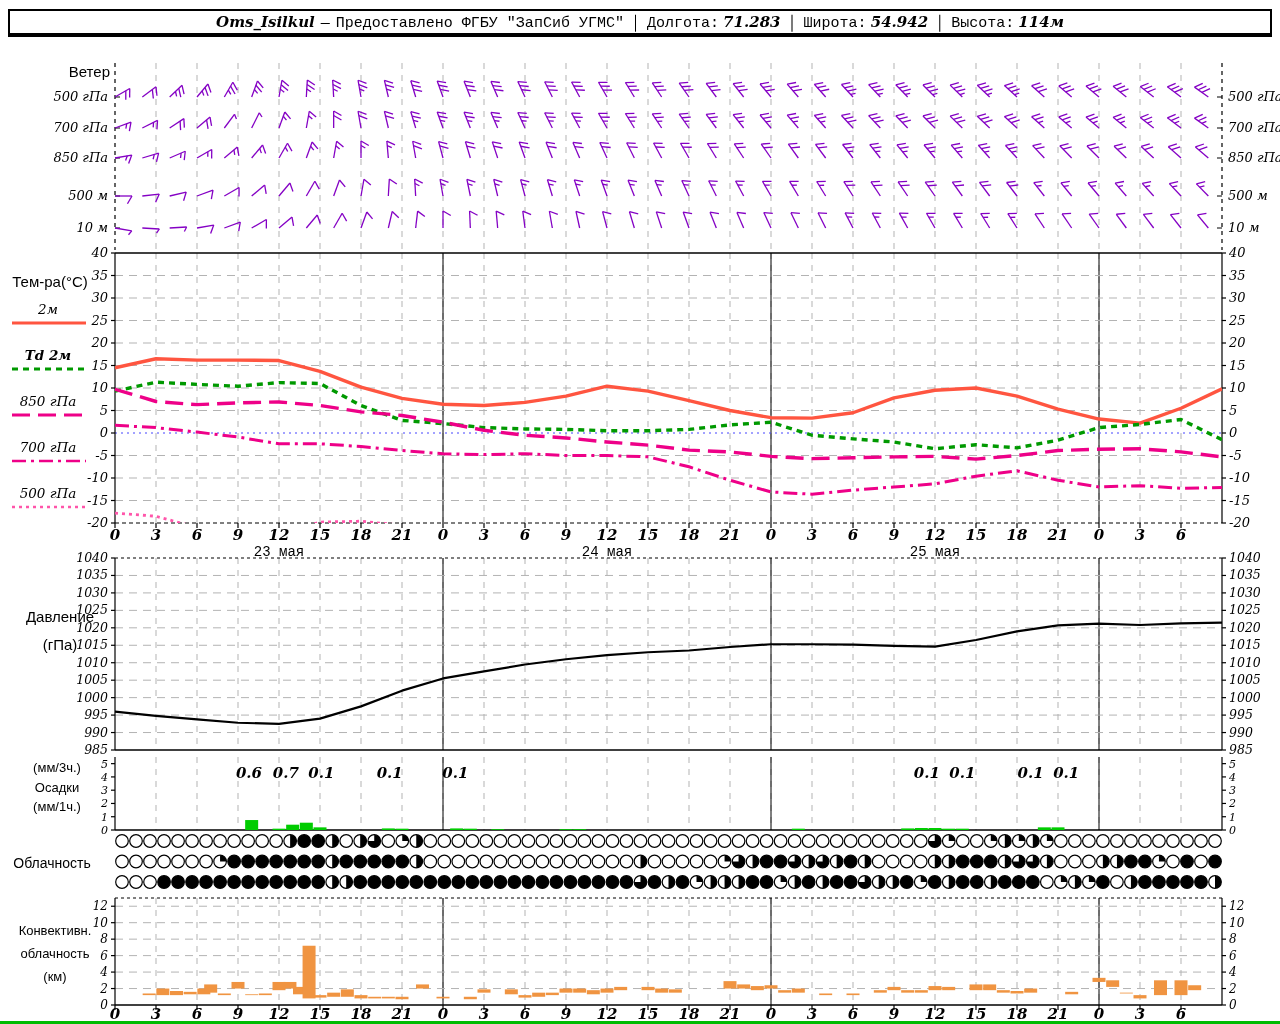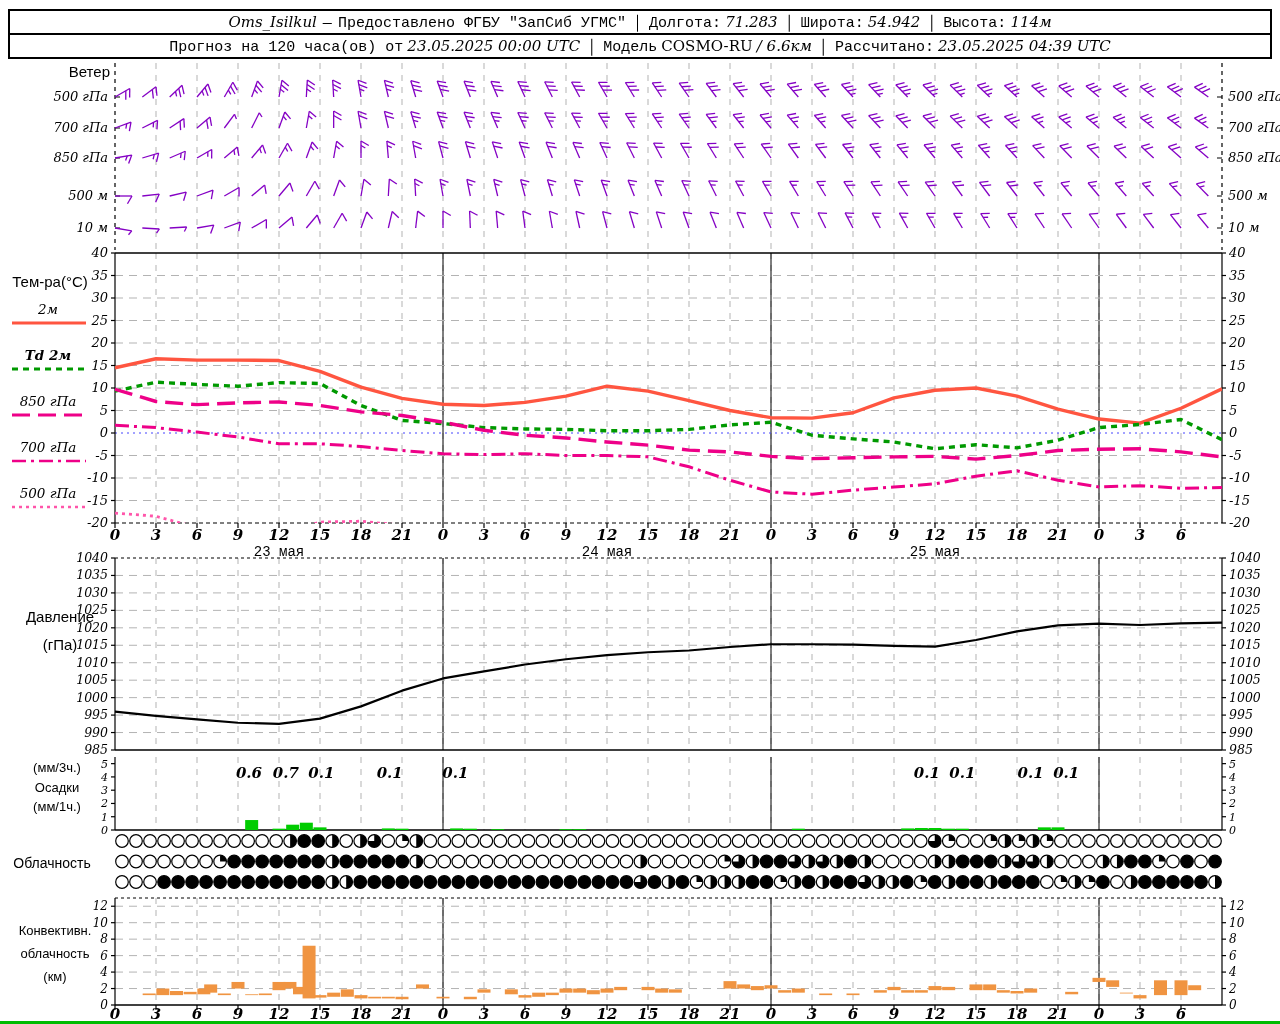--- a/index.html
+++ b/index.html
@@ -2,31 +2,30 @@
 <html><head>
 <meta charset="utf-8">
 <style>
   html,body{margin:0;padding:0;background:#fff;width:1280px;height:1024px;overflow:hidden;
             font-family:"Liberation Sans",sans-serif;}
   .page{position:relative;width:1280px;height:1024px;background:#fff;}
   .header{position:absolute;left:8px;top:9px;width:1260px;border:2px solid #000;background:#fff;z-index:5;}
   .hrow{height:22px;line-height:22px;text-align:center;font-size:15px;white-space:nowrap;color:#000;}
   .hrow1{border-bottom:2px solid #000;}
   .lbl{font-family:"Liberation Mono",monospace;}
-  .val{font-family:"DejaVu Serif",serif;font-style:italic;font-weight:normal;}
+  .val{font-family:"DejaVu Serif",serif;font-style:italic;font-weight:bold;}
   .sep{font-family:"Liberation Mono",monospace;padding:0 7px;}
   svg{position:absolute;left:0;top:0;}
 </style>
 </head>
 <body>
 
 <div class="page">
   <div class="header">
     <div class="hrow hrow1"><span class="val">Oms_Isilkul</span><span class="lbl" style="padding:0 6px">—</span><span class="lbl">Предоставлено ФГБУ "ЗапСиб УГМС"</span><span class="sep">│</span><span class="lbl">Долгота:</span> <span class="val">71.283</span><span class="sep">│</span><span class="lbl">Широта:</span> <span class="val">54.942</span><span class="sep">│</span><span class="lbl">Высота:</span> <span class="val">114м</span></div>
-    <div class="hrow"><span class="lbl">Прогноз на 120 часа(ов) от</span> <span class="val">23.05.2025 00:00 UTC</span><span class="sep">│</span><span class="lbl">Модель</span> <span class="val" style="font-style:normal">COSMO-RU</span> <span class="val">/ 6.6км</span><span class="sep">│</span><span class="lbl">Рассчитано:</span> <span class="val">23.05.2025 04:39 UTC</span></div>
   </div>
   <svg id="svg" width="1280" height="1024" viewBox="0 0 1280 1024">
       <g>
         <line x1="156" y1="63" x2="156" y2="250" stroke="#b3b3b3" stroke-width="1" stroke-dasharray="6 6"></line>
         <line x1="156" y1="253" x2="156" y2="523" stroke="#b3b3b3" stroke-width="1" stroke-dasharray="6 6"></line>
         <line x1="156" y1="558" x2="156" y2="750" stroke="#b3b3b3" stroke-width="1" stroke-dasharray="6 6"></line>
         <line x1="156" y1="757" x2="156" y2="830" stroke="#b3b3b3" stroke-width="1" stroke-dasharray="6 6"></line>
         <line x1="156" y1="898" x2="156" y2="1005" stroke="#b3b3b3" stroke-width="1" stroke-dasharray="6 6"></line>
         <line x1="197" y1="63" x2="197" y2="250" stroke="#b3b3b3" stroke-width="1" stroke-dasharray="6 6"></line>
         <line x1="197" y1="253" x2="197" y2="523" stroke="#b3b3b3" stroke-width="1" stroke-dasharray="6 6"></line>

